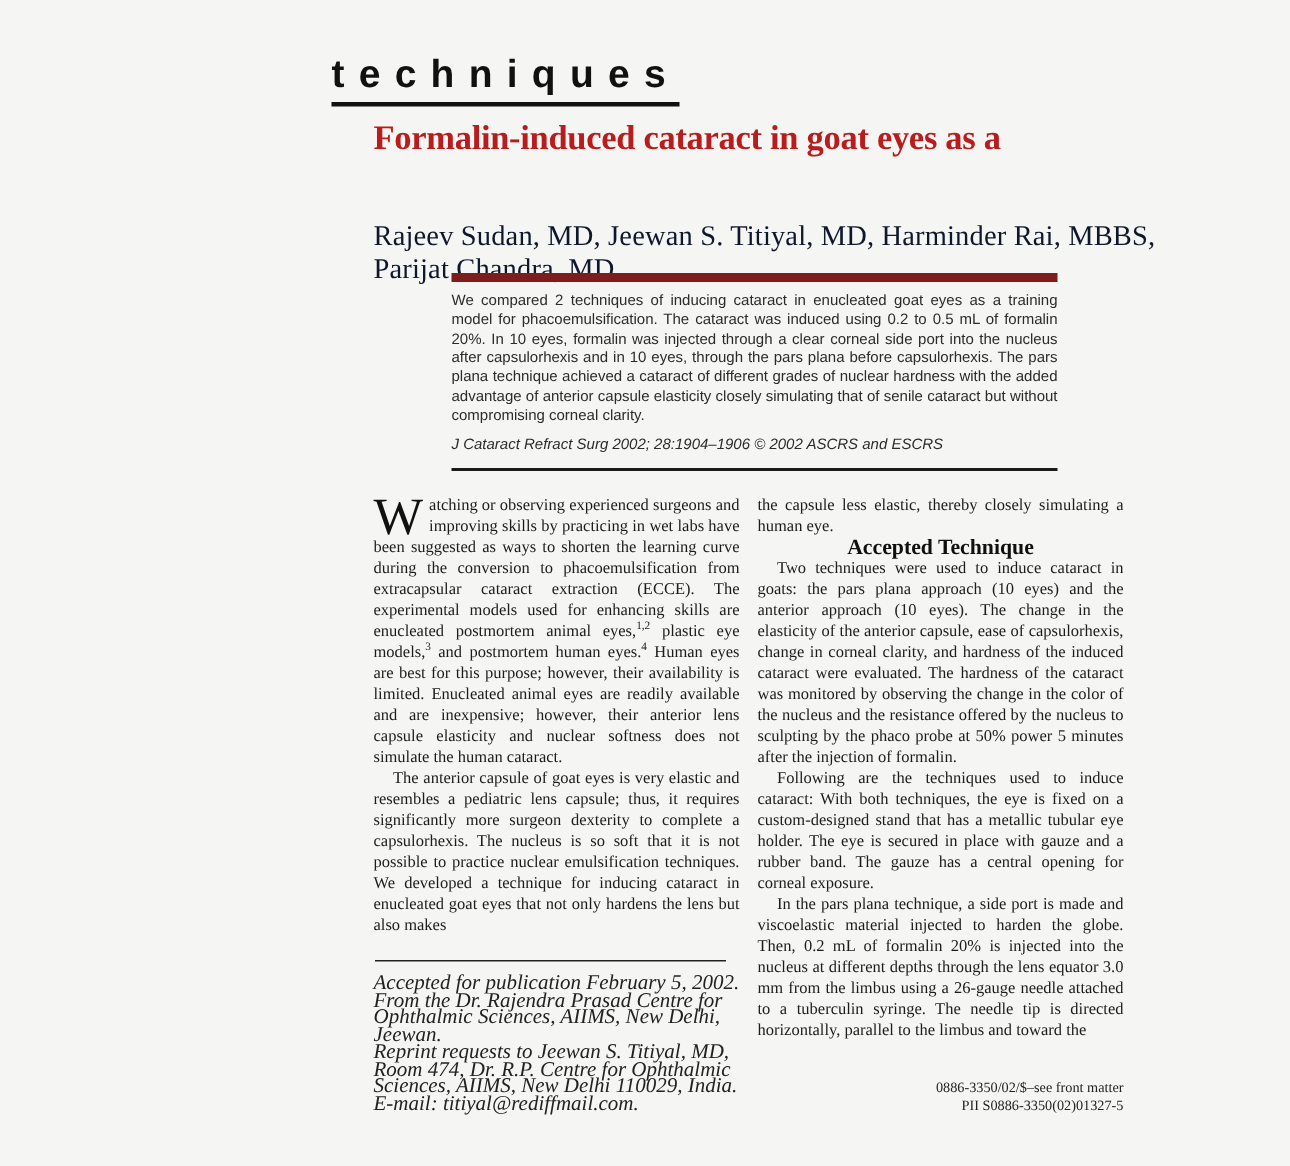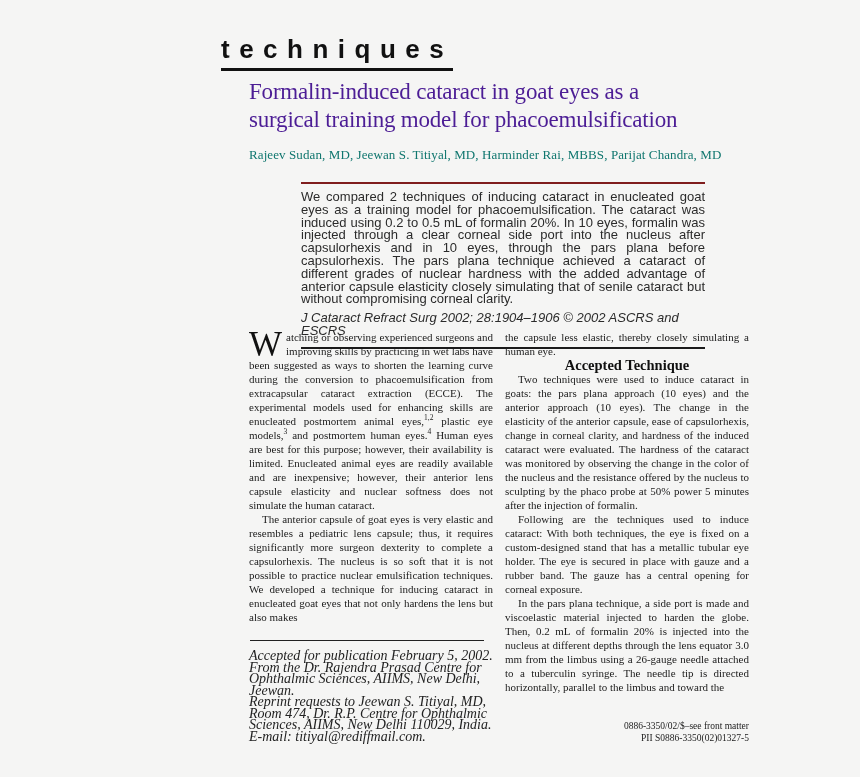--- a/index.html
+++ b/index.html
@@ -29,46 +29,46 @@
     letter-spacing: 9.5px;
     color: #111;
     border-bottom: 3px solid #111;
     padding-bottom: 6px;
     line-height: 1;
   }
   .article-title {
     position: absolute;
     left: 185px;
     top: 78px;
-    font-weight: normal;
+    font-weight: bold;
     font-size: 23px;
     line-height: 28px;
-    color: #4c1d95;
+    color: #b91c1c;
     letter-spacing: -0.2px;
   }
   .authors {
     position: absolute;
     left: 185px;
     top: 147px;
-    font-size: 13px;
-    color: #0f766e;
+    font-size: 19px;
+    color: #0f172a;
     letter-spacing: 0.1px;
   }
 
   
   .abstract {
     position: absolute;
     left: 237px;
     top: 182px;
     width: 404px;
-    border-top: 2px solid #7f1d1d;
+    border-top: 6px solid #7f1d1d;
     border-bottom: 2px solid #1a1a1a;
     padding: 7px 0 9px 0;
     font-family: "Liberation Sans", sans-serif;
-    font-size: 13px;
+    font-size: 10px;
     line-height: 12.8px;
     color: #2b2b2b;
   }
   .abstract-text { text-align: justify; }
   .abstract-citation {
     margin-top: 6px;
     font-style: italic;
   }
 
   
@@ -146,21 +146,20 @@
 </style>
 </head>
 <body>
 
 <div class="sheet">
 
   <div class="kicker">techniques</div>
 
   <div class="article-title">
     <div>Formalin-induced cataract in goat eyes as a</div>
-    <div>surgical training model for phacoemulsification</div>
   </div>
 
   <div class="authors">Rajeev Sudan, MD, Jeewan S. Titiyal, MD, Harminder Rai, MBBS, Parijat Chandra, MD</div>
 
   <div class="abstract">
     <div class="abstract-text">We compared 2 techniques of inducing cataract in enucleated goat eyes as a training model for phacoemulsification. The cataract was induced using 0.2 to 0.5 mL of formalin 20%. In 10 eyes, formalin was injected through a clear corneal side port into the nucleus after capsulorhexis and in 10 eyes, through the pars plana before capsulorhexis. The pars plana technique achieved a cataract of different grades of nuclear hardness with the added advantage of anterior capsule elasticity closely simulating that of senile cataract but without compromising corneal clarity.</div>
     <div class="abstract-citation">J Cataract Refract Surg 2002; 28:1904–1906 © 2002 ASCRS and ESCRS</div>
   </div>
 
   <div class="columns">

